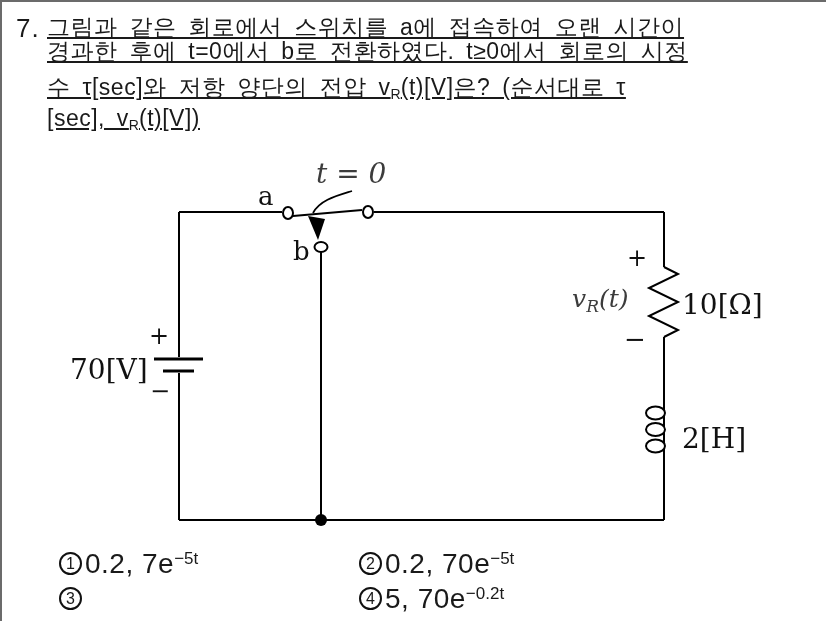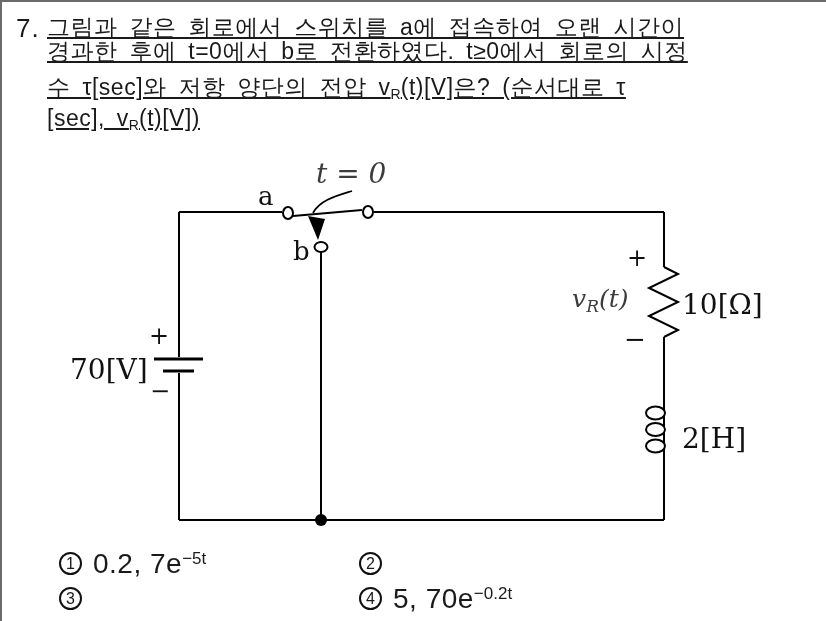--- a/index.html
+++ b/index.html
@@ -27,21 +27,21 @@
   .contact { fill:#fff; stroke:#000; stroke-width:2; }
   .lbl-serif { font-family:"DejaVu Serif", serif; fill:#111; }
   .lbl-italic { font-family:"DejaVu Serif", serif; font-style:italic; fill:#3c3c3c; }
   
   .choice { position:absolute; display:flex; align-items:flex-start; }
   .cnum {
     width:23px; height:23px; border:2px solid #111; border-radius:50%;
     display:flex; align-items:center; justify-content:center;
     font-size:16px; margin-top:3px; flex:0 0 auto; box-sizing:border-box;
   }
-  .ctext { font-size:28px; line-height:1.1; margin-left:11px; white-space:nowrap; letter-spacing:0.5px; }
+  .ctext { font-size:28px; line-height:1.1; margin-left:3px; white-space:nowrap; letter-spacing:0.5px; }
   .cexp { font-size:17px; vertical-align:9px; letter-spacing:0; }
 </style>
 </head>
 <body>
 
 <div class="page">
 
   <div class="qnum">7.</div>
   <div class="qline" style="top:11px">그림과 같은 회로에서 스위치를 a에 접속하여 오랜 시간이</div>
   <div class="qline" style="top:35px">경과한 후에 t=0에서 b로 전환하였다. t≥0에서 회로의 시정</div>
@@ -97,20 +97,21 @@
       <text class="lbl-serif" x="680" y="446" font-size="28">2[H]</text>
     </g>
   </svg>
 
   <div class="choice" style="left:57px; top:547px">
     <span class="cnum">1</span>
     <span class="ctext"><span>0.2, 7e</span><span class="cexp">−5t</span></span>
   </div>
   <div class="choice" style="left:357px; top:547px">
     <span class="cnum">2</span>
+    <span class="ctext"><span>0.2, 70e</span><span class="cexp">−5t</span></span>
   </div>
   <div class="choice" style="left:57px; top:582px">
     <span class="cnum">3</span>
   </div>
   <div class="choice" style="left:357px; top:582px">
     <span class="cnum">4</span>
     <span class="ctext"><span>5, 70e</span><span class="cexp">−0.2t</span></span>
   </div>
 
 </div>

